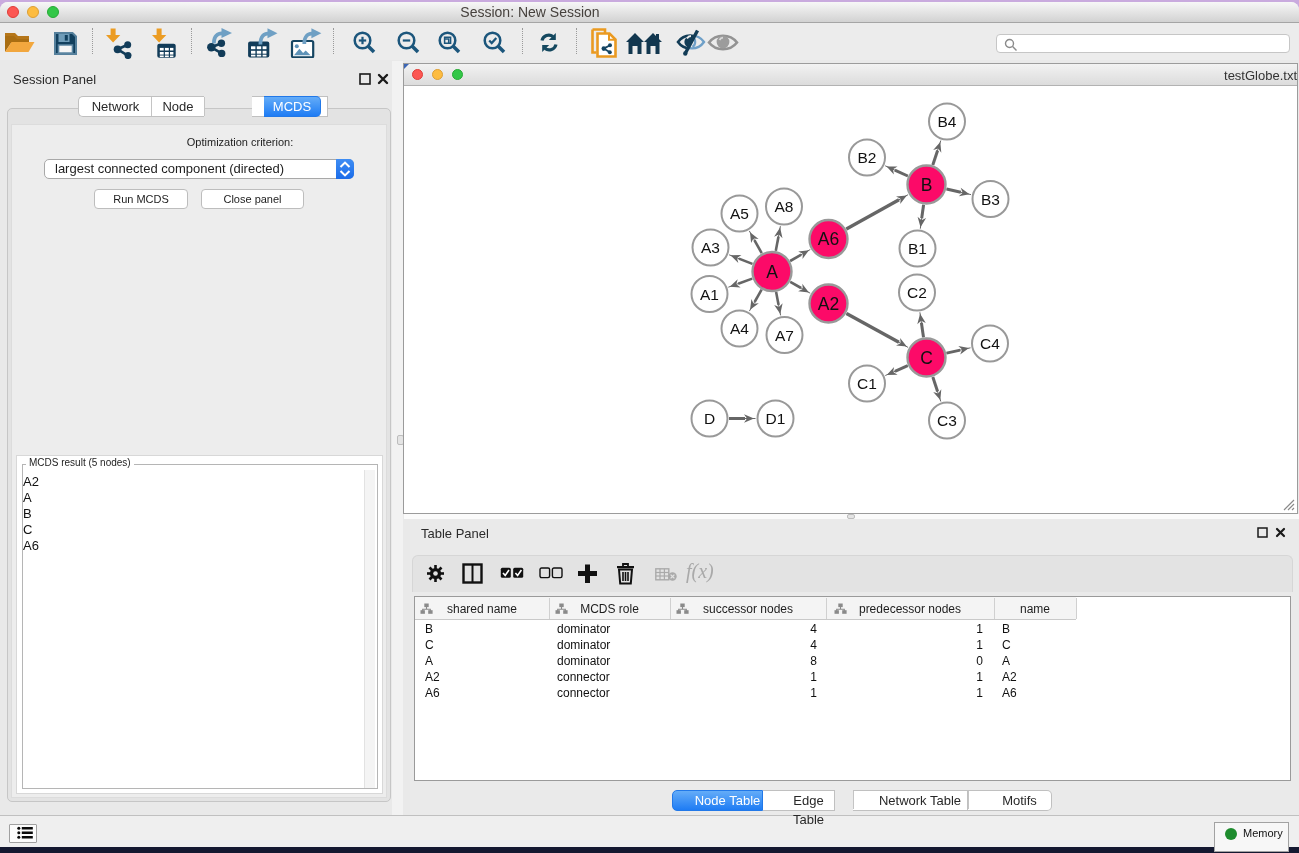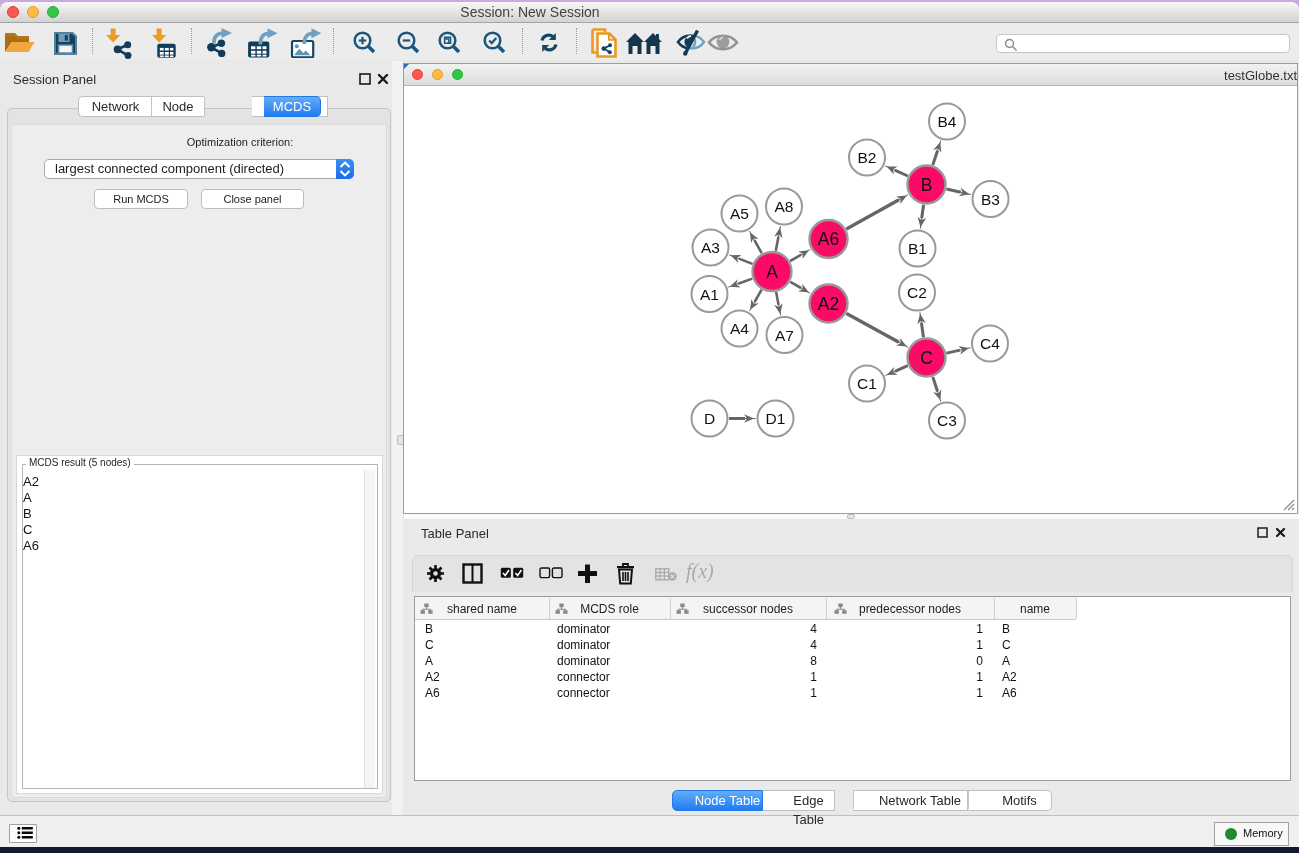--- a/index.html
+++ b/index.html
@@ -25,21 +25,21 @@
   .btn { height:20px; background:#fff; border:1px solid #bdbdbd; border-radius:4px; font-size:11px; color:#1d1d1d; text-align:center; line-height:18px; top:189px; }
   #mcds-box { left:16px; top:455px; width:367px; height:339px; background:#fff; border:1px solid #d8d8d8; }
   #mcds-border { left:5px; top:8px; width:356px; height:325px; border:1px solid #b5b5b5; }
   #mcds-legend { left:9px; top:1px; background:#fff; padding:0 3px; font-size:10px; color:#1d1d1d; }
   #mcds-scroll { right:7px; top:14px; width:11px; height:318px; background:#f4f4f4; border-left:1px solid #e2e2e2; }
   .mcds-item { left:22px; font-size:13px; color:#111; }
   
   #statusline { left:0; top:815px; width:1299px; height:1px; background:#c0c0c0; }
   #statusbar { left:0; top:816px; width:1299px; height:31px; background:#efefef; }
   #listbtn { left:9px; top:824px; width:28px; height:19px; background:#fbfbfb; border:1px solid #a0a0a0; border-radius:1px; }
-  #membtn { left:1214px; top:822px; width:75px; height:24px; background:#f7f7f7; border:1px solid #a2a2a2; font-size:11px; color:#111; }
+  #membtn { left:1214px; top:822px; width:75px; height:30px; background:#f7f7f7; border:1px solid #a2a2a2; font-size:11px; color:#111; }
   
   #gwin { left:403px; top:63px; width:895px; height:451px; background:#fff; border:1px solid #9b9b9b; }
   #gtitle { left:0; top:0; width:893px; height:22px; background:linear-gradient(#f2f2f2,#dcdcdc); border-bottom:1px solid #b2b2b2; }
   .gl { width:11px; height:11px; border-radius:50%; top:5px; }
   #gtitletext { left:0; top:4px; width:893px; text-align:right; font-size:13px; color:#333; }
   #gcanvas { left:0; top:23px; width:893px; height:426px; background:#fff; }
   
   #tp { left:410px; top:519px; width:889px; height:296px; background:#eaeaea; }
   #tp-title { left:11px; top:7px; font-size:13px; color:#2b2b2b; }
   #tp-toolbar { left:2px; top:36px; width:881px; height:37px; background:#e3e3e3; border:1px solid #d6d6d6; border-radius:6px 6px 0 0; border-bottom:none; }

